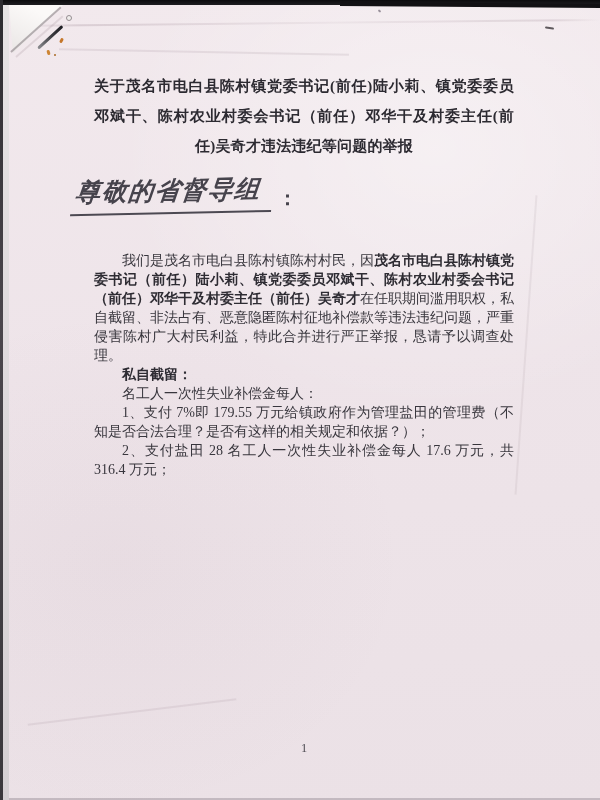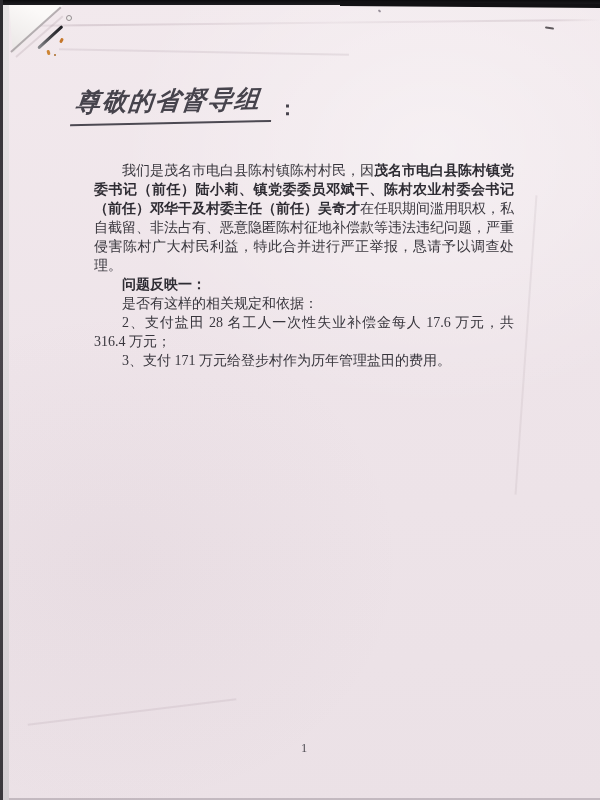--- a/index.html
+++ b/index.html
@@ -84,30 +84,31 @@
   <div class="staple"></div>
   <div class="staple-hole"></div>
   <div class="rust1"></div>
   <div class="rust2"></div>
   <div class="rust3"></div>
   <div class="dash-topright"></div>
   <div class="speck-top"></div>
 
   <div class="doc">
 
+    <div class="title">关于茂名市电白县陈村镇党委书记(前任)陆小莉、镇党委委员邓斌干、陈村农业村委会书记（前任）邓华干及村委主任(前任)吴奇才违法违纪等问题的举报</div>
 
     <div class="salutation">
       <span class="hand">尊敬的省督导组</span><span class="hand-colon">：</span>
     </div>
 
     <div class="body-text">
       <p><span>我们是茂名市电白县陈村镇陈村村民，因</span><span class="b">茂名市电白县陈村镇党委书记（前任）陆小莉、镇党委委员邓斌干、陈村农业村委会书记（前任）邓华干及村委主任（前任）吴奇才</span><span>在任职期间滥用职权，私自截留、非法占有、恶意隐匿陈村征地补偿款等违法违纪问题，严重侵害陈村广大村民利益，特此合并进行严正举报，恳请予以调查处理。</span></p>
-      <p class="b">问题反映一：</p>
-      <p>是否有这样的相关规定和依据：</p>
+      <p class="b">私自截留：</p>
+      <p>名工人一次性失业补偿金每人：</p>
+      <p>1、支付 7%即 179.55 万元给镇政府作为管理盐田的管理费（不知是否合法合理？是否有这样的相关规定和依据？）；</p>
       <p>2、支付盐田 28 名工人一次性失业补偿金每人 17.6 万元，共 316.4 万元；</p>
-      <p>3、支付 171 万元给登步村作为历年管理盐田的费用。</p>
     </div>
   </div>
 
   <div class="page-num">1</div>
 
   <div class="edge-bottom"></div>
 </div>
 
 </body></html>

